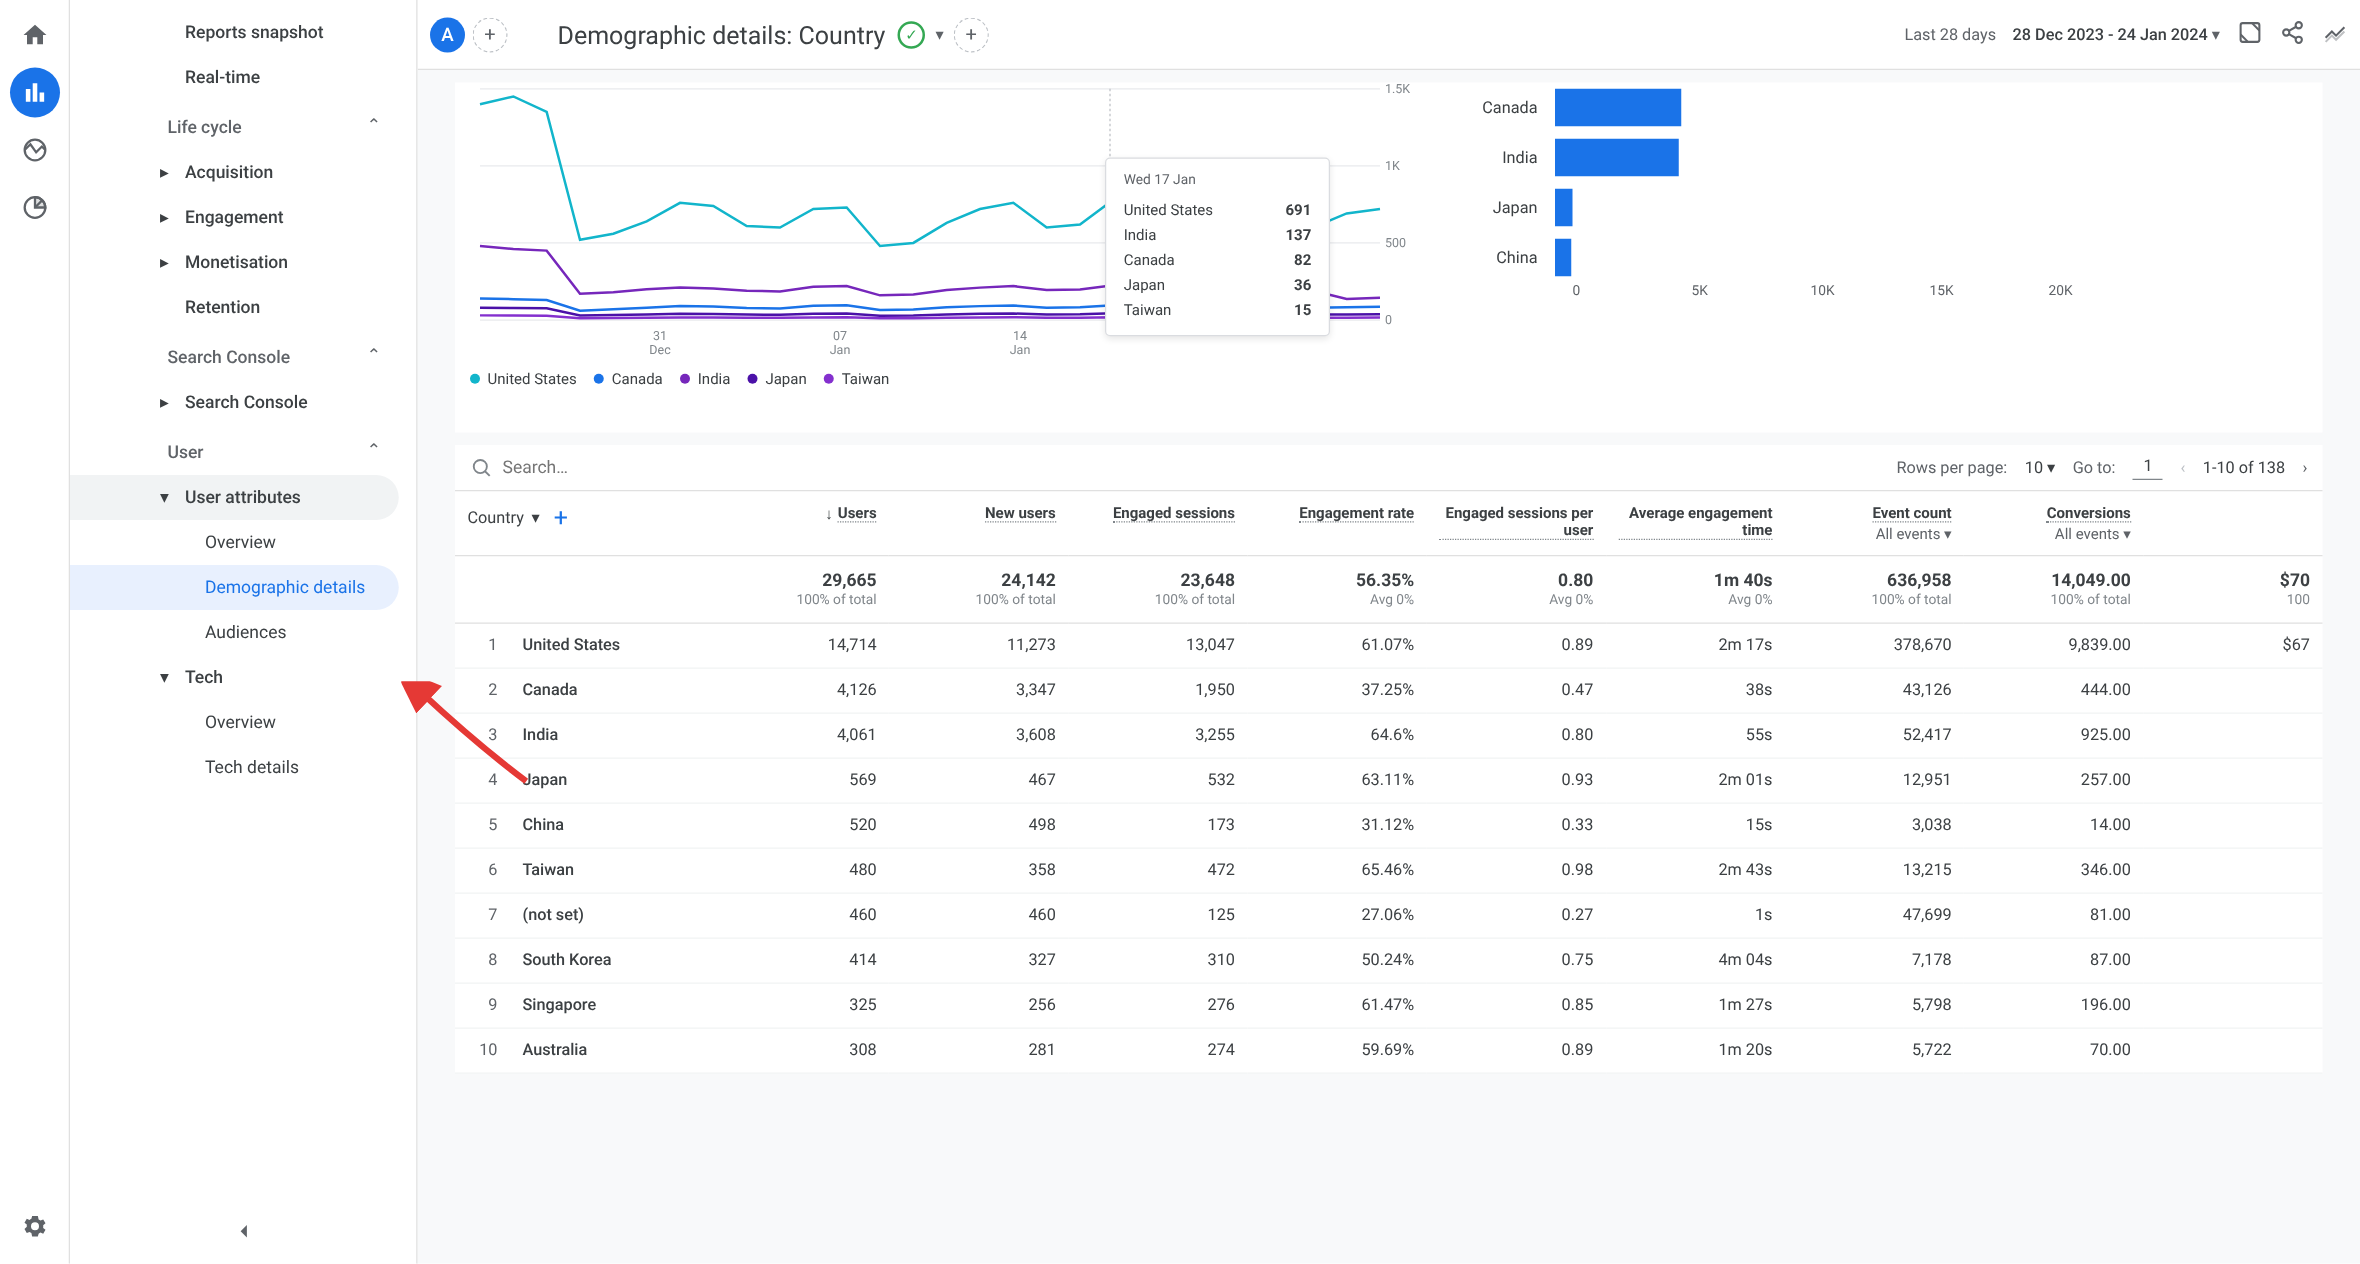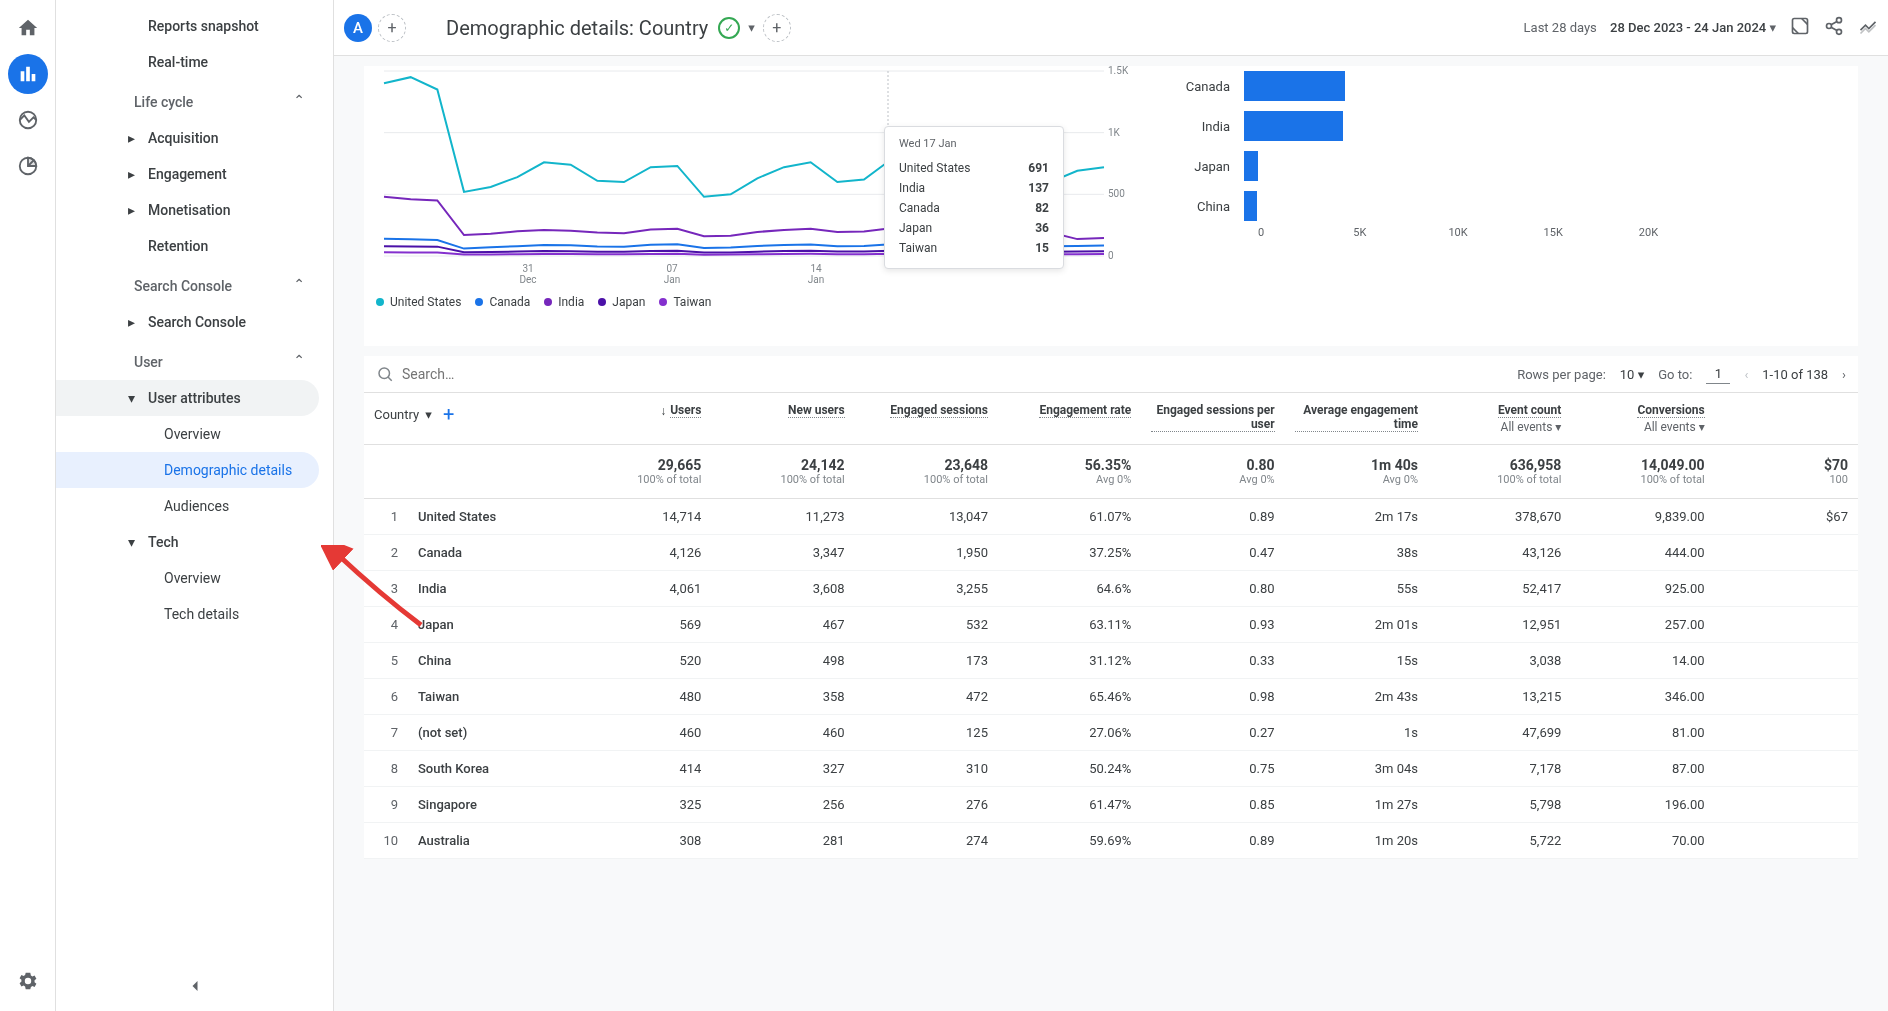--- a/index.html
+++ b/index.html
@@ -489,21 +489,21 @@
             <div class="cell">47,699</div>
             <div class="cell">81.00</div>
             <div class="cell"></div>
             <div class="cell idx">8</div>
             <div class="cell left name">South Korea</div>
             <div class="cell">414</div>
             <div class="cell">327</div>
             <div class="cell">310</div>
             <div class="cell">50.24%</div>
             <div class="cell">0.75</div>
-            <div class="cell">3m 04s</div>
+            <div class="cell">4m 04s</div>
             <div class="cell">7,178</div>
             <div class="cell">87.00</div>
             <div class="cell"></div>
             <div class="cell idx">9</div>
             <div class="cell left name">Singapore</div>
             <div class="cell">325</div>
             <div class="cell">256</div>
             <div class="cell">276</div>
             <div class="cell">61.47%</div>
             <div class="cell">0.85</div>

